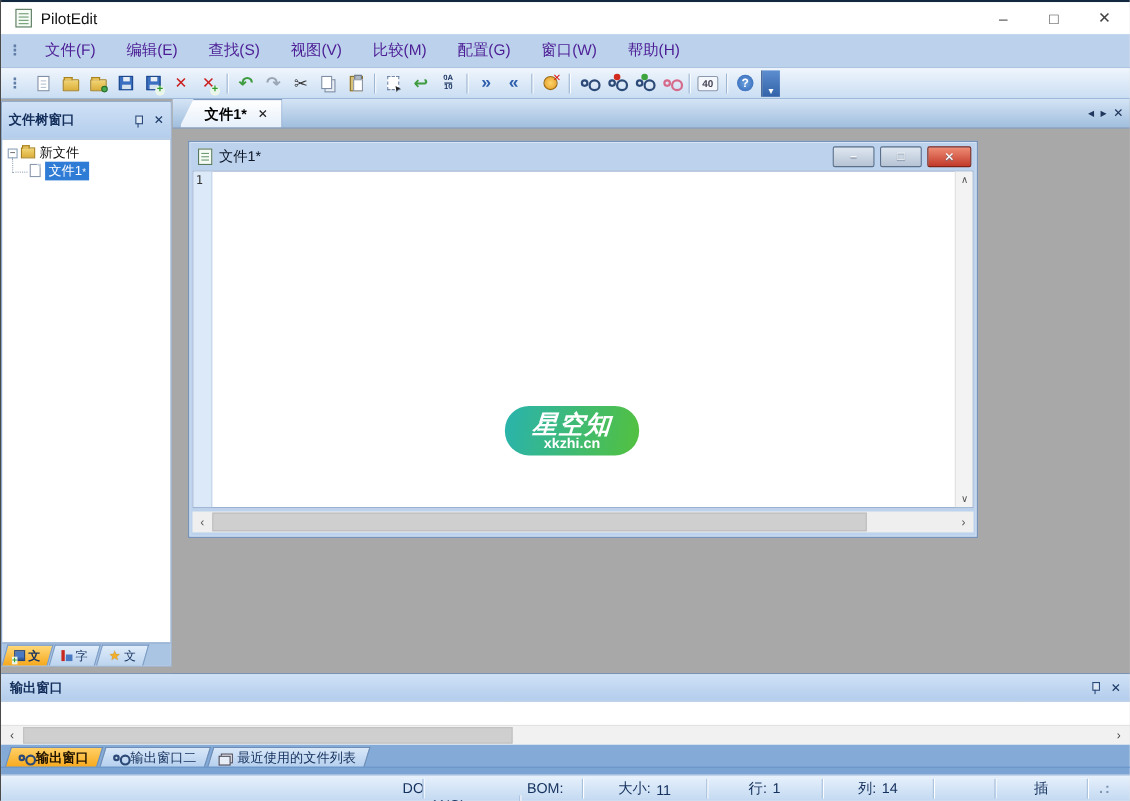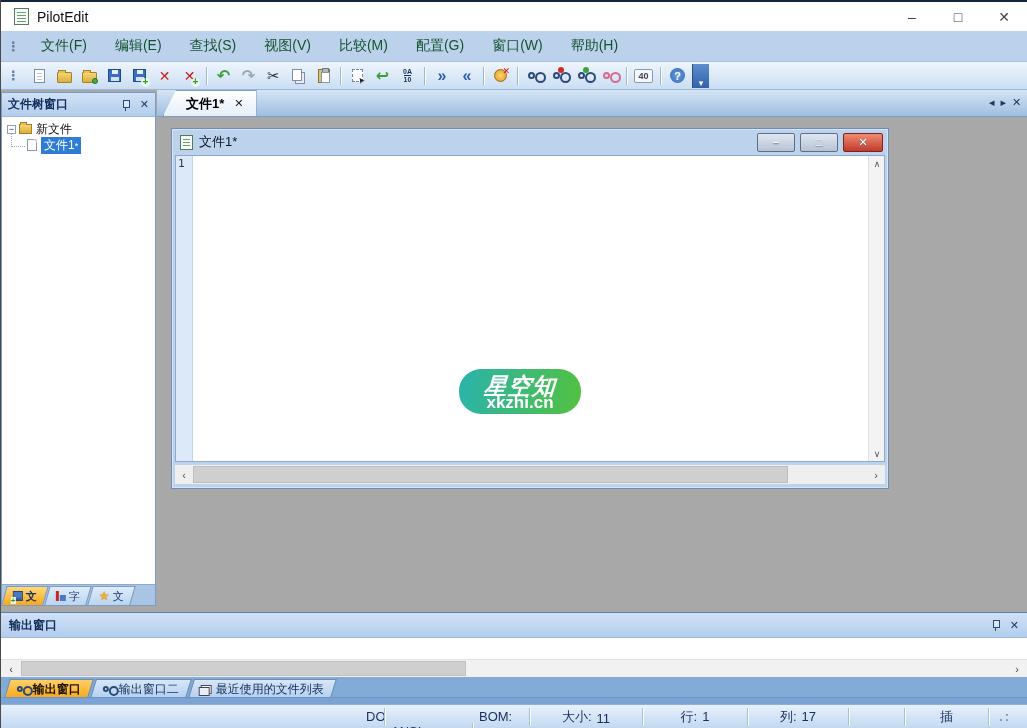--- a/index.html
+++ b/index.html
@@ -12,21 +12,21 @@
   .titlebar { position:absolute; top:2px; left:0; right:0; height:29px; background:#fff; display:flex; align-items:center; }
   .appicon { width:15px; height:17px; margin-left:13px; background:#f6fbf6; border:1px solid #57795c; position:relative; }
   .appicon::before { content:""; position:absolute; left:2px; right:2px; top:3px; height:1px; background:#6d9b72; box-shadow:0 3px 0 #6d9b72, 0 6px 0 #6d9b72, 0 9px 0 #6d9b72; }
   .apptitle { margin-left:8px; font-size:14px; color:#111; }
   .winbtns { position:absolute; right:0; top:0; height:29px; display:flex; }
   .winbtn { width:46px; height:29px; display:flex; align-items:center; justify-content:center; color:#444; font-size:14px; }
 
   
   .menubar { position:absolute; top:31px; left:0; right:0; height:31px; background:#bcd2ec; display:flex; align-items:center; border-bottom:1px solid #aac2e0; }
   .grip { color:#5f7da6; font-size:13px; font-weight:bold; margin:0 8px 0 6px; letter-spacing:-1px; }
-  .menuitem { font-size:14px; color:#14532d; padding:4px 14px; }
+  .menuitem { font-size:14px; color:#4c1d95; padding:4px 14px; }
 
   
   .toolbar { position:absolute; top:62px; left:0; right:0; height:28px;
     background:linear-gradient(#eff5fc,#cadef3); display:flex; align-items:center; border-bottom:1px solid #9db9da; }
   .tbtn { width:23px; height:22px; display:flex; align-items:center; justify-content:center; position:relative; margin:0 1px; }
   .tsep { width:1px; height:18px; background:#9fb6d2; margin:0 4px; box-shadow:1px 0 0 #fff; }
   .g-red { color:#cc1f1f; font-weight:bold; font-size:14px; }
   .g-green { color:#3f9b3f; font-weight:bold; font-size:16px; }
   .g-gray { color:#9aa6b4; font-weight:bold; font-size:16px; }
   .g-dark { color:#333; font-size:15px; }
@@ -60,21 +60,21 @@
   .i-hex .h2 { border-top:1px solid #16305e; }
   .i-80 { font-size:9px; font-weight:bold; color:#445; border:1px solid #8a99ad; background:#f4f7fb; padding:1px 3px; border-radius:2px; }
   .i-help { width:15px; height:15px; border-radius:50%; background:radial-gradient(#6ea3e0,#2d63b4); color:#fff; font-weight:bold; font-size:11px; display:flex; align-items:center; justify-content:center; }
   .tb-overflow { width:17px; height:24px; background:linear-gradient(#5d8ed0,#3362a8); display:flex; align-items:flex-end; justify-content:center; color:#fff; font-size:9px; margin-left:2px; border-left:1px solid #2a4f86; }
 
   
   .workspace { position:absolute; top:90px; left:0; right:0; height:522px; background:#a8a8a8; }
 
   
   .leftpanel { position:absolute; top:2px; left:0; width:155px; height:514px; background:#fff; border:1px solid #7d9cc4; display:flex; flex-direction:column; }
-  .lp-header { height:24px; background:linear-gradient(#cfe1f6,#b3cdec); display:flex; align-items:center; padding:0 6px; border-bottom:1px solid #9db9da; }
+  .lp-header { height:34px; background:linear-gradient(#cfe1f6,#b3cdec); display:flex; align-items:center; padding:0 6px; border-bottom:1px solid #9db9da; }
   .lp-title { font-size:12px; font-weight:bold; color:#132e5a; flex:1; }
   .pinicon { width:10px; height:12px; position:relative; margin-right:9px; }
   .pinicon::before { content:""; position:absolute; left:2px; top:1px; width:5px; height:6px; border:1px solid #2a4a7c; background:#dce8f6; }
   .pinicon::after { content:""; position:absolute; left:4px; top:8px; width:1px; height:4px; background:#2a4a7c; }
   .lp-close { font-size:11px; font-weight:bold; color:#1c3a66; }
   .lp-tree { flex:1; padding:4px 2px; font-size:12px; color:#111; position:relative; }
   .trow { display:flex; align-items:center; height:16px; }
   .expander { width:9px; height:9px; border:1px solid #8aa0b8; background:#fff; font-size:9px; line-height:7px; text-align:center; color:#333; margin:0 3px; }
   .foldericon { width:13px; height:10px; background:linear-gradient(#f2d574,#dcaf3c); border:1px solid #a8821e; position:relative; margin-right:4px; }
   .foldericon::before { content:""; position:absolute; top:-3px; left:0; width:5px; height:2px; background:#e7c159; border:1px solid #a8821e; border-bottom:none; }
@@ -128,21 +128,21 @@
   .vscroll .up { top:0; } .vscroll .dn { bottom:0; }
   .cw-hscroll { position:absolute; left:3px; right:3px; bottom:4px; height:19px; background:#efefef; display:flex; align-items:center; }
   .cw-hscroll .arr { width:18px; text-align:center; color:#555; font-size:11px; }
   .cw-hscroll .thumb { height:17px; background:#cfcfcf; border:1px solid #bdbdbd; width:595px; }
   .cw-hscroll .track { flex:1; }
 
   
   .watermark { position:absolute; left:283px; top:213px; width:122px; height:45px; border-radius:22px;
     background:linear-gradient(100deg,#29b3ae,#53c13e); display:flex; flex-direction:column; align-items:center; justify-content:center; }
   .wm-title { color:#fff; font-size:23px; font-weight:bold; font-style:italic; line-height:22px; letter-spacing:1px; transform:skewX(-4deg); }
-  .wm-sub { color:#fff; font-size:17px; font-weight:bold; line-height:11px; }
+  .wm-sub { color:#fff; font-size:13px; font-weight:bold; line-height:11px; }
 
   
   .outpanel { position:absolute; top:612px; left:0; right:0; height:85px; border-top:1px solid #5f80ac; }
   .op-header { height:25px; background:linear-gradient(#cfe1f6,#b3cdec); display:flex; align-items:center; padding:0 8px; border-bottom:1px solid #9db9da; }
   .op-title { flex:1; font-size:12px; font-weight:bold; color:#132e5a; }
   .op-body { height:21px; background:#fff; }
   .op-scroll { height:18px; background:#f1f1f1; display:flex; align-items:center; border-top:1px solid #e2e2e2; }
   .op-scroll .arr { width:20px; text-align:center; color:#444; font-size:11px; }
   .op-scroll .thumb { height:15px; width:445px; background:#cfcfcf; border:1px solid #c0c0c0; }
   .op-scroll .track { flex:1; }
@@ -399,20 +399,20 @@
     <span class="sseg" style="width:113px; gap:5px;align-items:flex-end;">
         <span>大小:</span>
         <span>11</span>
       </span>
     <span class="sseg" style="width:105px; gap:5px;">
         <span>行:</span>
         <span>1</span>
       </span>
     <span class="sseg" style="width:101px; gap:5px;">
         <span>列:</span>
-        <span>17</span>
+        <span>14</span>
       </span>
     <span class="sseg" style="width:56px;"></span>
     <span class="sseg" style="width:84px;">插</span>
     <span class="sseg sgrip">.:</span>
   </div>
 
 </div>
 
 </body></html>

